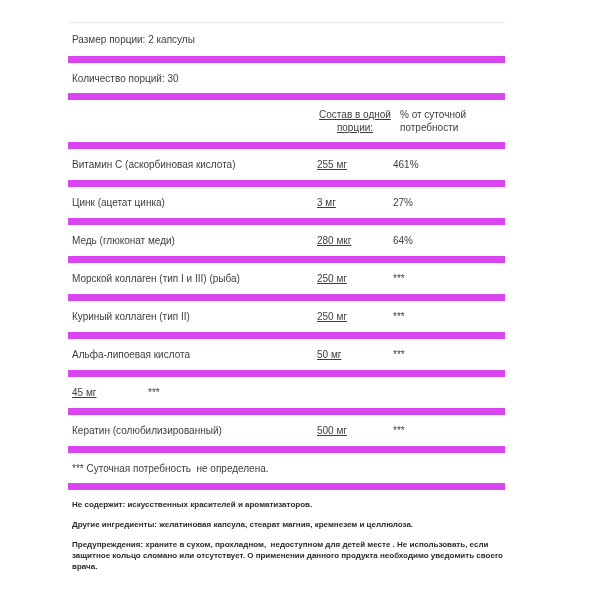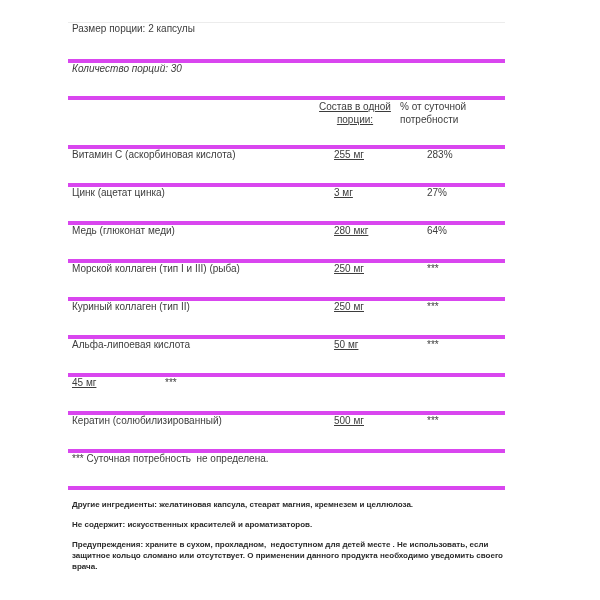--- a/index.html
+++ b/index.html
@@ -15,28 +15,29 @@
     position: absolute;
     left: 68px;
     top: 22px;
     width: 437px;
     border-top: 1px solid #ececec;
     color: #3d3d3d;
     font-size: 10px;
   }
   .row {
     display: flex;
-    border-bottom: 4px solid #d946ef;
+    align-items: center;
+    border-bottom: 7px solid #d946ef;
     padding-left: 4px;
     box-sizing: border-box;
   }
   .info-row-1 { height: 40px; }
-  .info-row-2 { height: 37px; font-style: italic; }
+  .info-row-2 { height: 37px; }
   .header-row { height: 49px; }
-  .trow { height: 38px; gap: 17px; }
+  .trow { height: 38px; }
   .fnote-row-1 { height: 37px; }
   .fnote-row-2 { height: 40px; }
   .c-name { width: 245px; flex-shrink: 0; padding-right: 6px; box-sizing: border-box; }
   .c-amt  { width: 76px;  flex-shrink: 0; text-decoration: underline; }
   .c-dv   { flex: 1; }
   .hdr { white-space: pre-line; line-height: 13px; }
   .hdr-amt { text-align: center; }
   .hdr-dv { padding-left: 7px; }
   .fnote { white-space: pre-wrap; }
   .other {
@@ -69,21 +70,21 @@
     <div class="c-name"></div>
     <div class="c-amt hdr hdr-amt">Состав в одной
 порции:</div>
     <div class="c-dv hdr hdr-dv">% от суточной
 потребности</div>
   </div>
 
   <div class="row trow">
     <div class="c-name">Витамин C (аскорбиновая кислота)</div>
     <div class="c-amt">255 мг</div>
-    <div class="c-dv">283%</div>
+    <div class="c-dv">461%</div>
   </div>
 
   <div class="row trow">
     <div class="c-name">Цинк (ацетат цинка)</div>
     <div class="c-amt">3 мг</div>
     <div class="c-dv">27%</div>
   </div>
 
   <div class="row trow">
     <div class="c-name">Медь (глюконат меди)</div>
@@ -119,18 +120,18 @@
     <div class="c-amt">500 мг</div>
     <div class="c-dv">***</div>
   </div>
 
   <div class="row fnote-row-1">
     <span class="fnote">*** Суточная потребность  не определена.</span>
   </div>
 
 
   <div class="other">
+    <p>Не содержит: искусственных красителей и ароматизаторов.</p>
     <p>Другие ингредиенты: желатиновая капсула, стеарат магния, кремнезем и целлюлоза.</p>
-    <p>Не содержит: искусственных красителей и ароматизаторов.</p>
     <p>Предупреждения: храните в сухом, прохладном,  недоступном для детей месте . Не использовать, если защитное кольцо сломано или отсутствует. О применении данного продукта необходимо уведомить своего врача.</p>
   </div>
 
 </div>
 
 </body></html>

